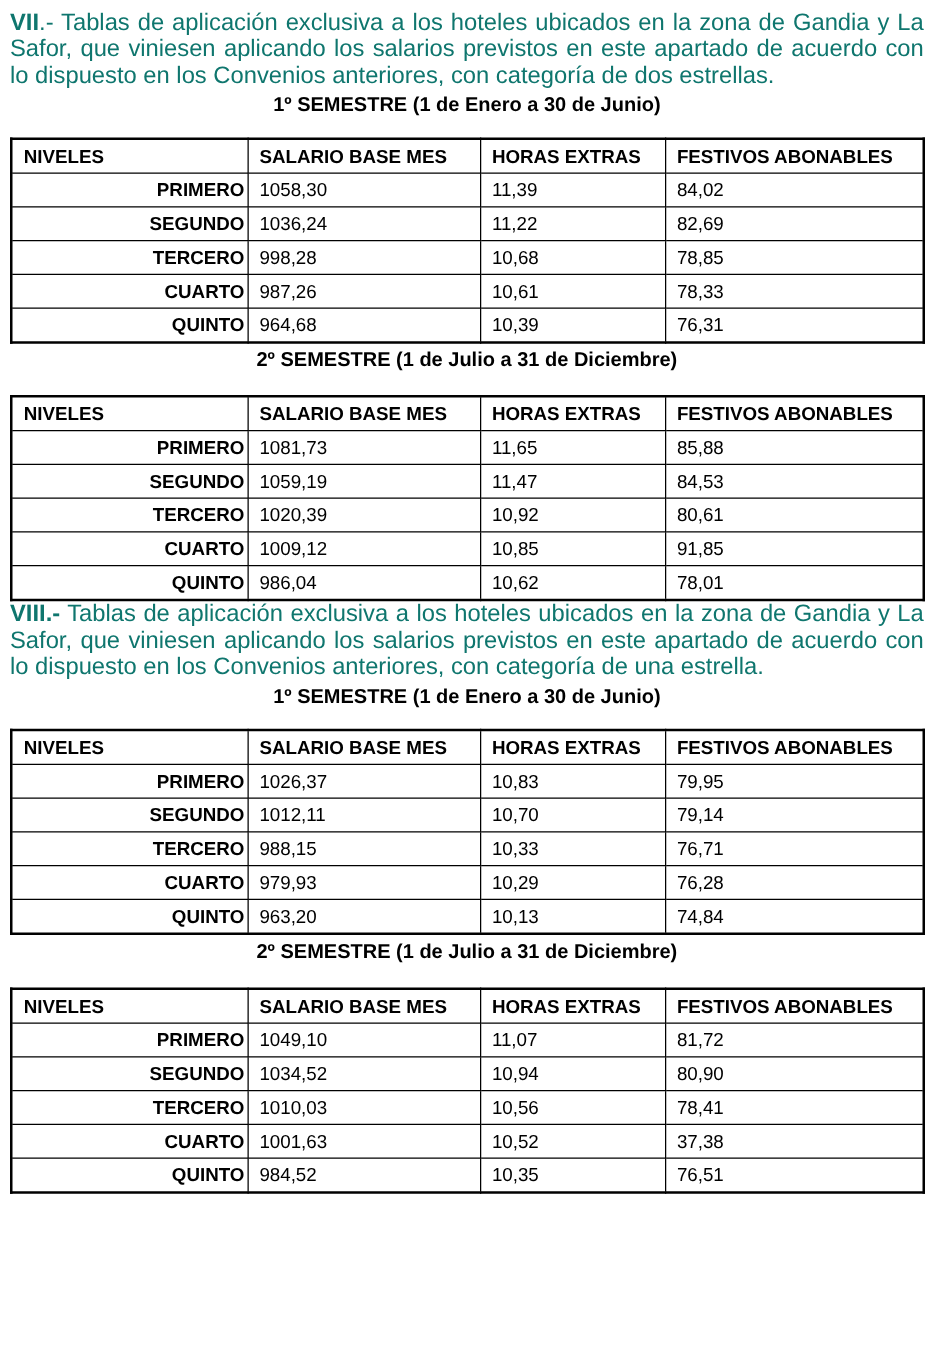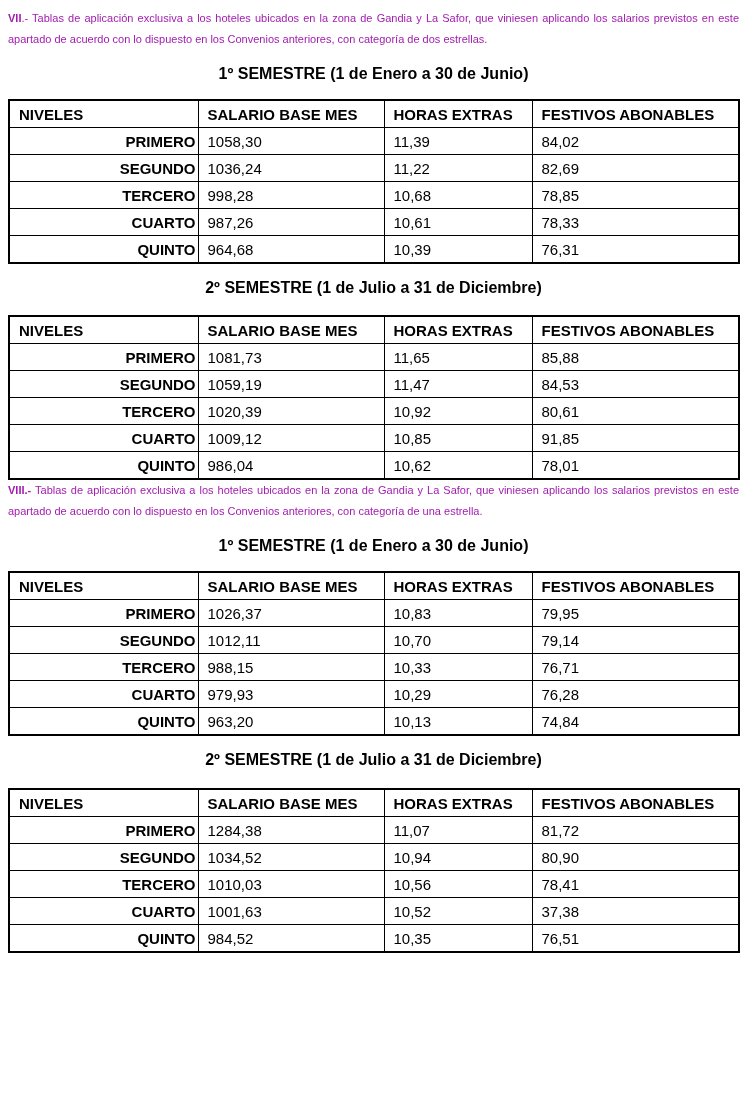--- a/index.html
+++ b/index.html
@@ -12,30 +12,30 @@
   .page {
     width: 747px;
     height: 1097px;
     box-sizing: border-box;
     padding: 8px;
     overflow: hidden;
     background: #ffffff;
   }
   p.intro {
     margin: 0;
-    font-size: 11px;
+    font-size: 19px;
     line-height: 21px;
     text-align: justify;
-    color: #a21caf;
+    color: #0f766e;
   }
   p.intro .lead {
     font-weight: bold;
   }
   h2.tbl-title {
-    margin: 15px;
+    margin: 5px;
     font-size: 16px;
     line-height: 17px;
     font-weight: bold;
     text-align: center;
     color: #000000;
   }
   table.salary-table {
     border-collapse: collapse;
     table-layout: fixed;
     width: 730px;
@@ -251,21 +251,21 @@
         <tr>
           <th>NIVELES</th>
           <th>SALARIO BASE MES</th>
           <th>HORAS EXTRAS</th>
           <th>FESTIVOS ABONABLES</th>
         </tr>
       </thead>
       <tbody>
         <tr>
           <td class="level">PRIMERO</td>
-          <td>1284,38</td>
+          <td>1049,10</td>
           <td>11,07</td>
           <td>81,72</td>
         </tr>
         <tr>
           <td class="level">SEGUNDO</td>
           <td>1034,52</td>
           <td>10,94</td>
           <td>80,90</td>
         </tr>
         <tr>

